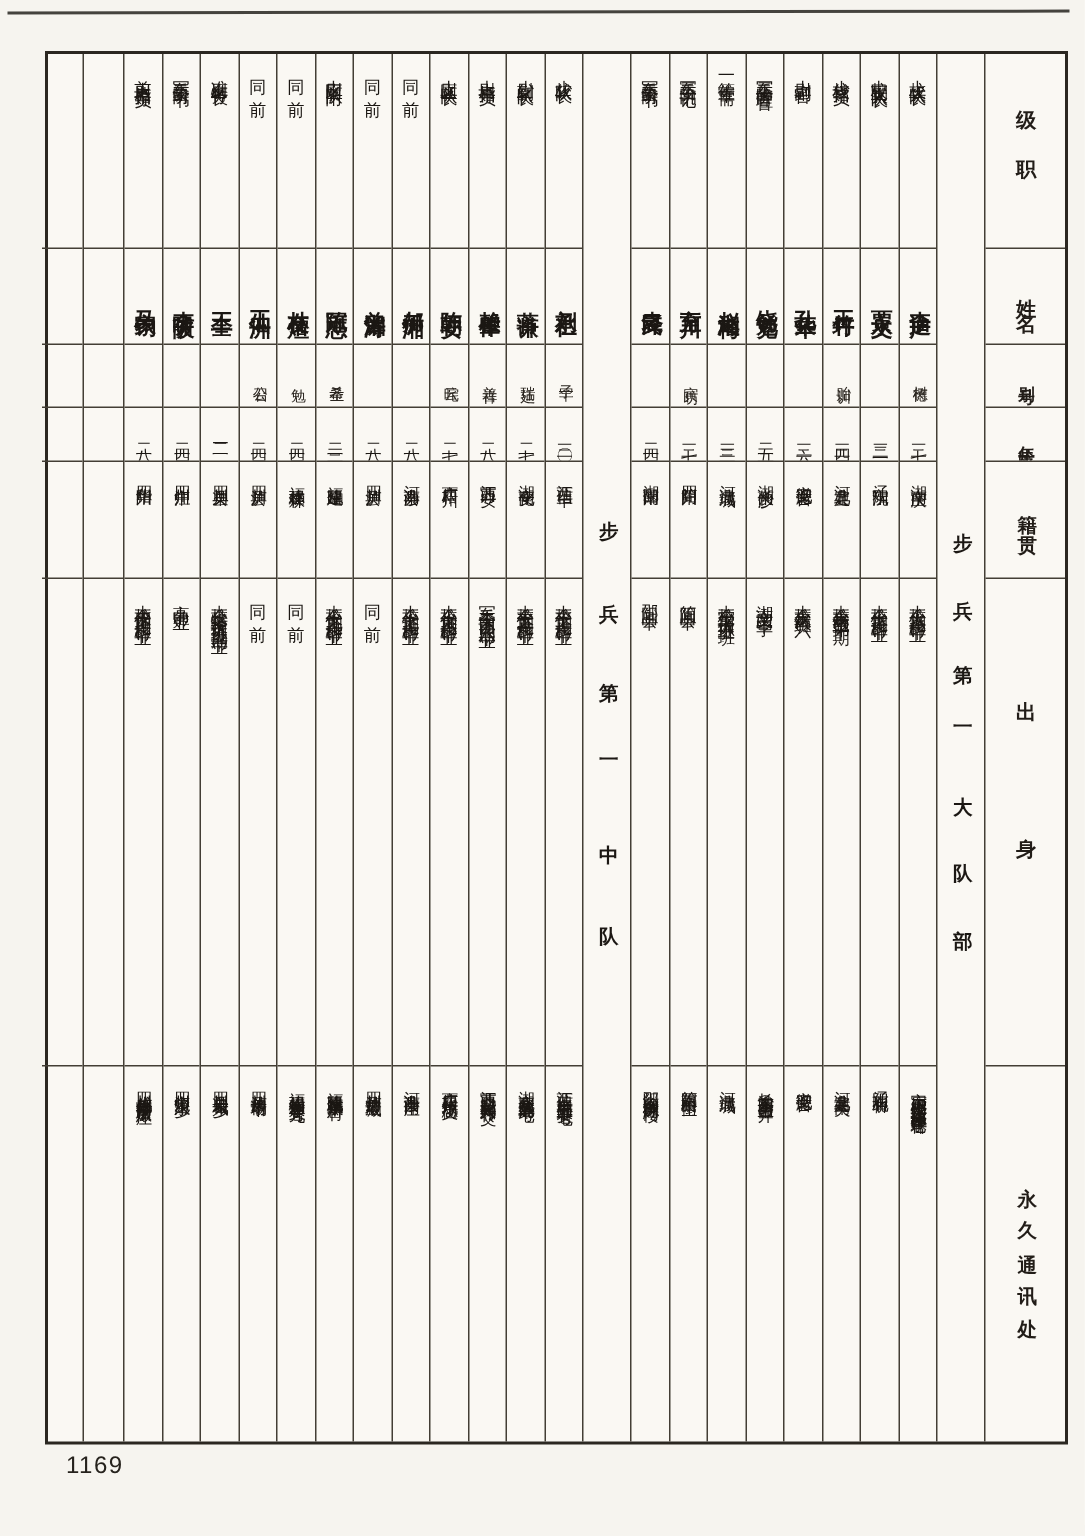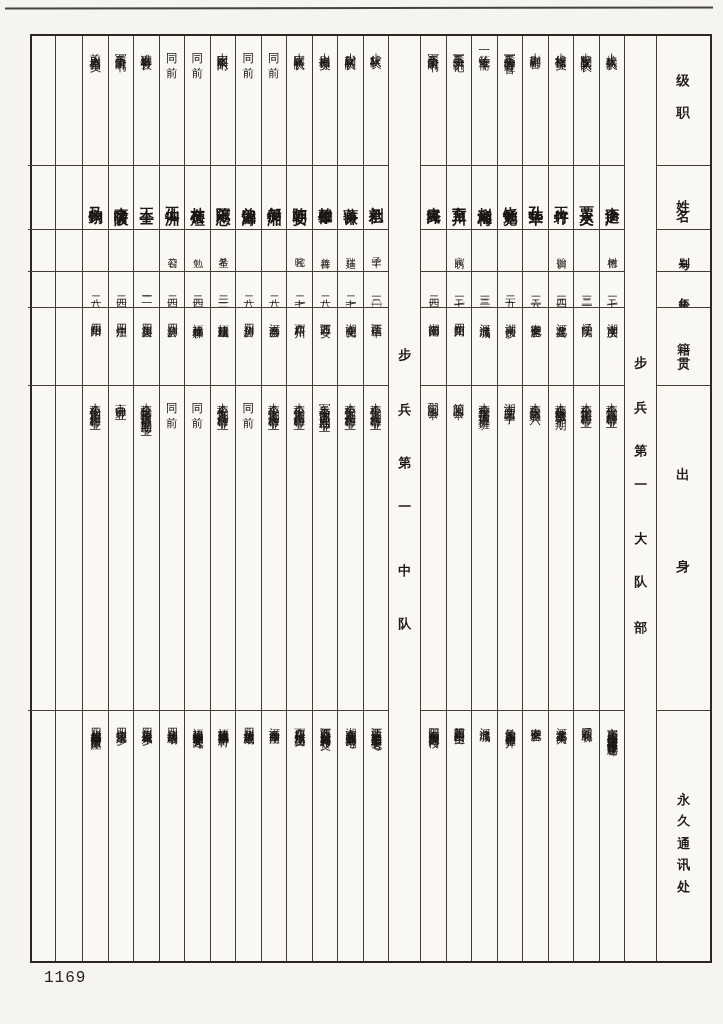--- a/index.html
+++ b/index.html
@@ -55,21 +55,21 @@
   .r-native.hcell{align-items:center;}
   .h-native-t{font-size:13px;letter-spacing:14px;}
   .r-origin.hcell,.r-byname.hcell,.r-age.hcell,.r-address.hcell{align-items:center;}
   .h-origin-t{font-size:13.5px;letter-spacing:92px;}
   .h-address-t{font-size:13px;letter-spacing:22px;}
   .g-label{font-size:13px;font-weight:bold;}
   .g-dadui{letter-spacing:44px;}
   .g-zhongdui{letter-spacing:54px;}
   .page-number{
     position:absolute;left:44px;top:969px;
-    font-family:Liberation Mono, monospace;
+    font-family:Liberation Sans, sans-serif;
     font-size:16px;color:#26221d;letter-spacing:1px;
   }
 </style>
 </head>
 <body>
 
 <div class="page">
 
   <div class="scan-line"></div>
 

